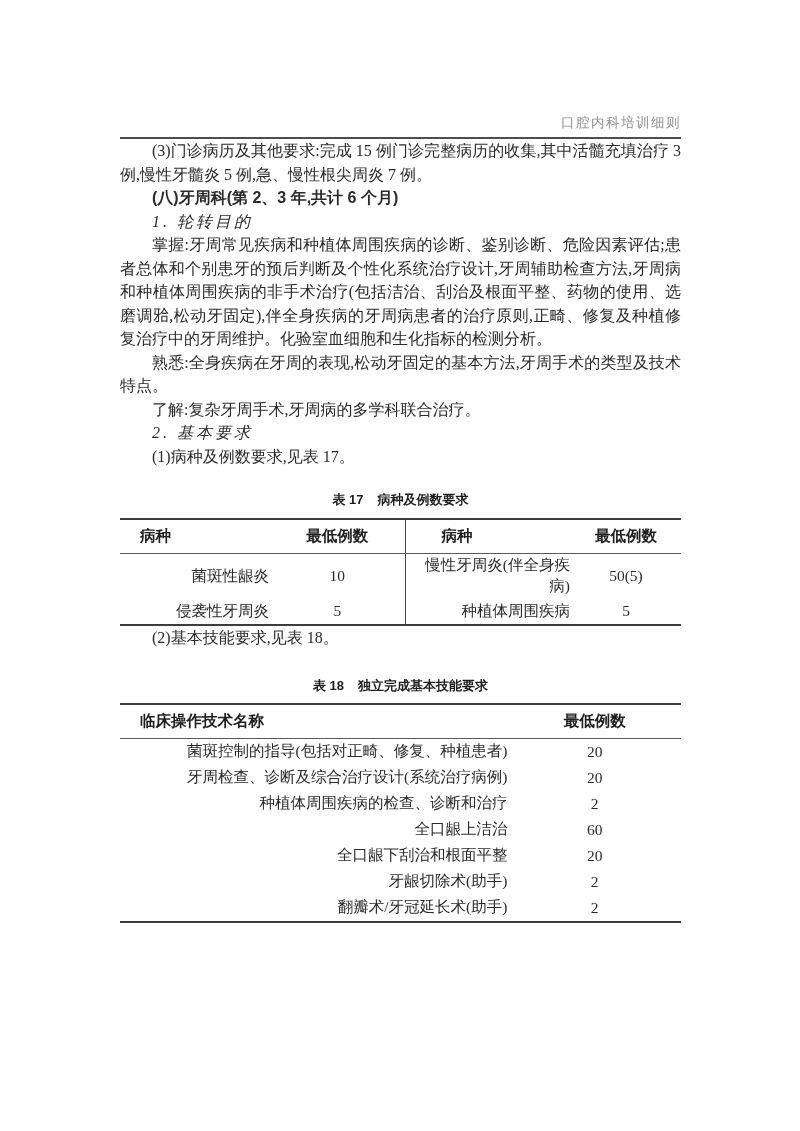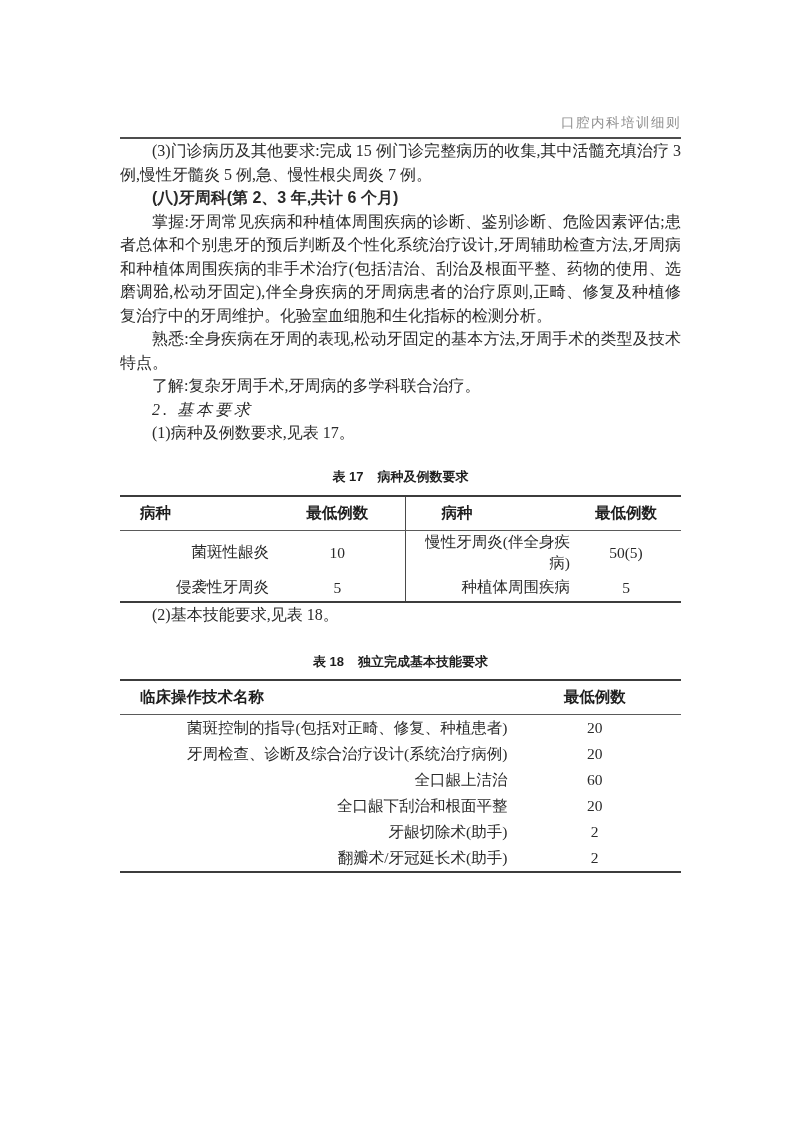--- a/index.html
+++ b/index.html
@@ -112,20 +112,21 @@
 <div class="page">
   <div class="content">
 
     <div class="running-header">
       <span>口腔内科培训细则</span>
     </div>
     <div class="header-rule"></div>
 
     <p class="body para-first">(3)门诊病历及其他要求:完成 15 例门诊完整病历的收集,其中活髓充填治疗 3 例,慢性牙髓炎 5 例,急、慢性根尖周炎 7 例。</p>
     <p class="body bold-heading">(八)牙周科(第 2、3 年,共计 6 个月)</p>
+    <p class="body kai">1. 轮转目的</p>
     <p class="body">掌握:牙周常见疾病和种植体周围疾病的诊断、鉴别诊断、危险因素评估;患者总体和个别患牙的预后判断及个性化系统治疗设计,牙周辅助检查方法,牙周病和种植体周围疾病的非手术治疗(包括洁治、刮治及根面平整、药物的使用、选磨调𬌗,松动牙固定),伴全身疾病的牙周病患者的治疗原则,正畸、修复及种植修复治疗中的牙周维护。化验室血细胞和生化指标的检测分析。</p>
     <p class="body">熟悉:全身疾病在牙周的表现,松动牙固定的基本方法,牙周手术的类型及技术特点。</p>
     <p class="body">了解:复杂牙周手术,牙周病的多学科联合治疗。</p>
     <p class="body kai">2. 基本要求</p>
     <p class="body">(1)病种及例数要求,见表 17。</p>
 
     <div class="table-title t17-title">
       <span>表 17</span><span class="title-gap"></span><span>病种及例数要求</span>
     </div>
 
@@ -180,20 +181,24 @@
       <tbody>
         <tr>
           <td class="name-c1">菌斑控制的指导(包括对正畸、修复、种植患者)</td>
           <td class="num-c">20</td>
         </tr>
         <tr>
           <td class="name-c1">牙周检查、诊断及综合治疗设计(系统治疗病例)</td>
           <td class="num-c">20</td>
         </tr>
         <tr>
+          <td class="name-c1">种植体周围疾病的检查、诊断和治疗</td>
+          <td class="num-c">2</td>
+        </tr>
+        <tr>
           <td class="name-c1">全口龈上洁治</td>
           <td class="num-c">60</td>
         </tr>
         <tr>
           <td class="name-c1">全口龈下刮治和根面平整</td>
           <td class="num-c">20</td>
         </tr>
         <tr>
           <td class="name-c1">牙龈切除术(助手)</td>
           <td class="num-c">2</td>

